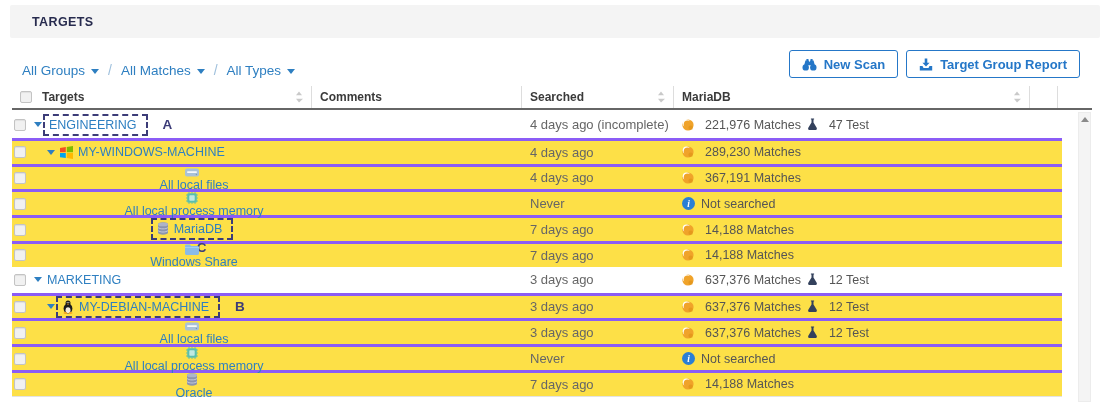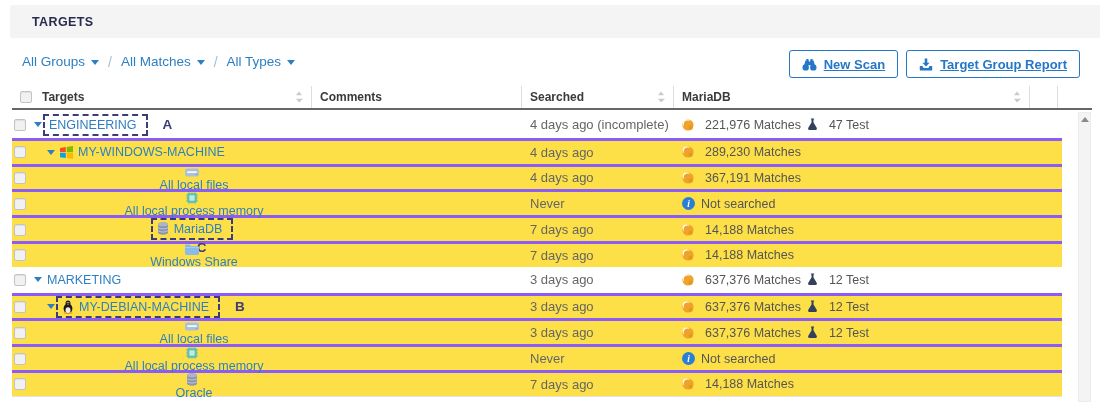--- a/index.html
+++ b/index.html
@@ -14,32 +14,32 @@
   .titlebar {
     position:absolute; left:10px; right:10px; top:5px; height:33px;
     background:#f4f4f4; border-radius:2px;
     display:flex; align-items:center; padding-left:22px;
   }
   .titlebar .ptitle { font-weight:bold; font-size:12.5px; color:#272b4e; letter-spacing:.4px; }
 
   
   .filterbar {
     position:absolute; left:22px; top:54px; height:24px;
-    display:flex; align-items:flex-start; gap:9px; font-size:13.5px; color:#2e7fc1;
+    display:flex; align-items:flex-end; gap:9px; font-size:13.5px; color:#2e7fc1;
   }
   .filter-link { display:inline-flex; align-items:center; gap:6px; cursor:pointer; }
   .caret-dn { width:0; height:0; border-left:4px solid transparent; border-right:4px solid transparent; border-top:5px solid #2e7fc1; margin-top:2px; }
   .filter-sep { color:#9fc0dd; font-size:14px; }
 
   
   .actions { position:absolute; right:30px; top:50px; display:flex; gap:8px; }
   .btn {
     display:inline-flex; align-items:center; gap:7px; height:28px; padding:0 12px;
     background:#fff; border:1px solid #2577c8; border-radius:3px;
-    color:#2577c8; font-size:13px; font-weight:bold; font-family:inherit; cursor:pointer;text-decoration:underline;
+    color:#2577c8; font-size:13px; font-weight:bold; font-family:inherit; cursor:pointer;
   }
   .btn .bicon { display:inline-flex; }
 
   
   .thead {
     position:absolute; left:12px; top:86px; width:1080px; height:24px;
     display:flex; align-items:center; font-size:12px; font-weight:bold; color:#3a3a3a;
     border-bottom:2px solid #666;
   }
   .thead .hcell { display:flex; align-items:center; height:100%; padding:0 8px; border-right:1px solid #ddd; }

